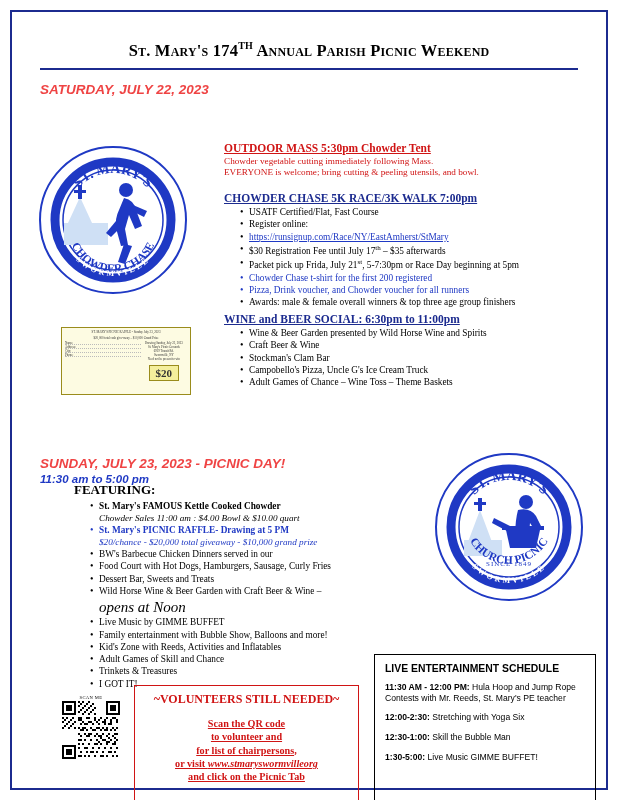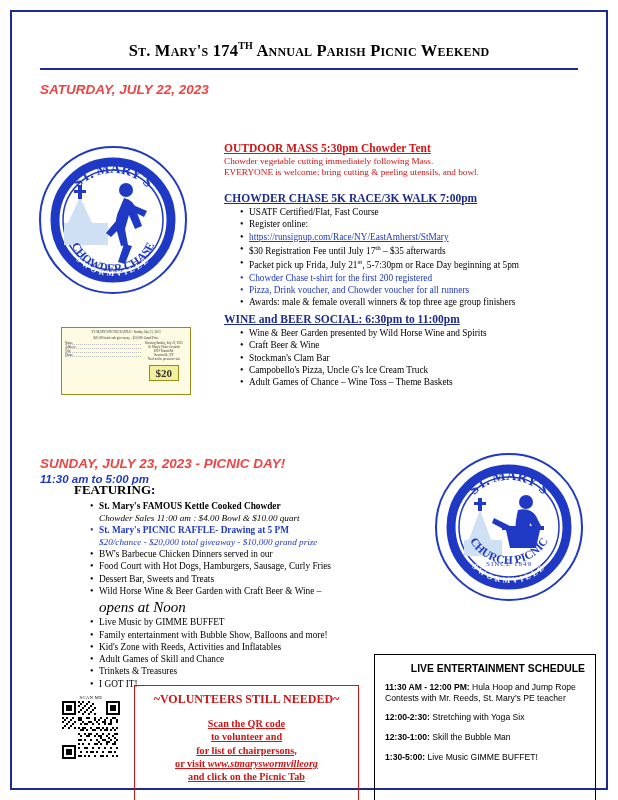--- a/index.html
+++ b/index.html
@@ -161,21 +161,21 @@
   
   .ent {
     position:absolute;
     left:358px; top:614px;
     width:222px; height:156px;
     border:1.5px solid #000;
     padding:8px 10px;
   }
   .ent h3 {
     margin:0 0 8px 0;
-    text-align:right;
+    text-align:left;
     font-size:10.4px;
     font-weight:bold;
     font-family:"Liberation Sans", sans-serif;
   }
   .ent .row {
     font-size:8.6px;
     line-height:1.25;
     margin-bottom:9px;
     font-family:"Liberation Sans", sans-serif;
   }

